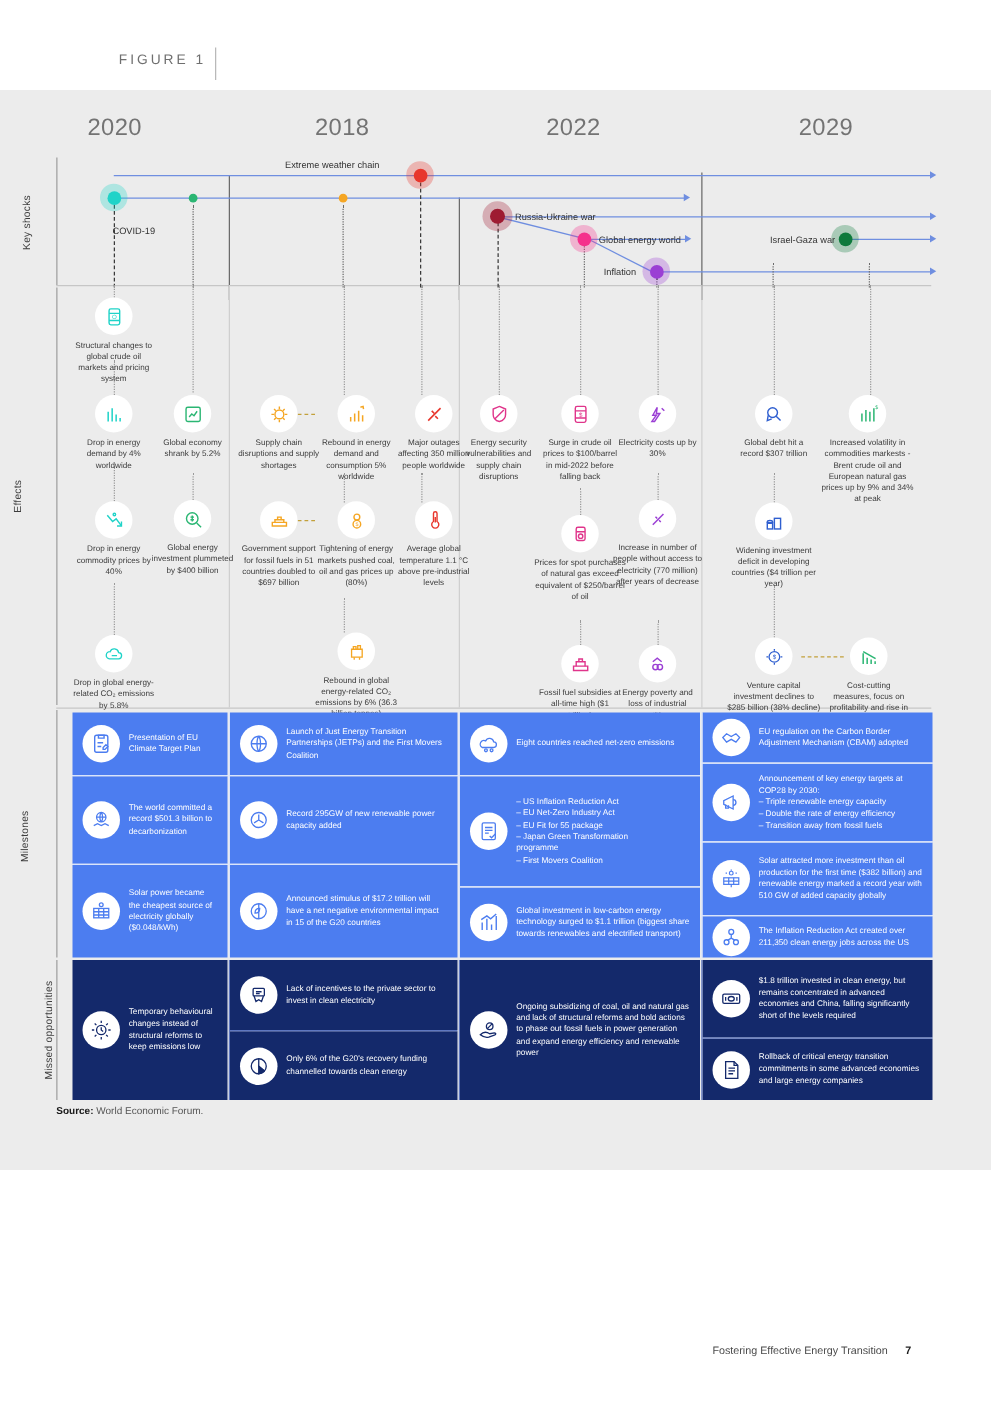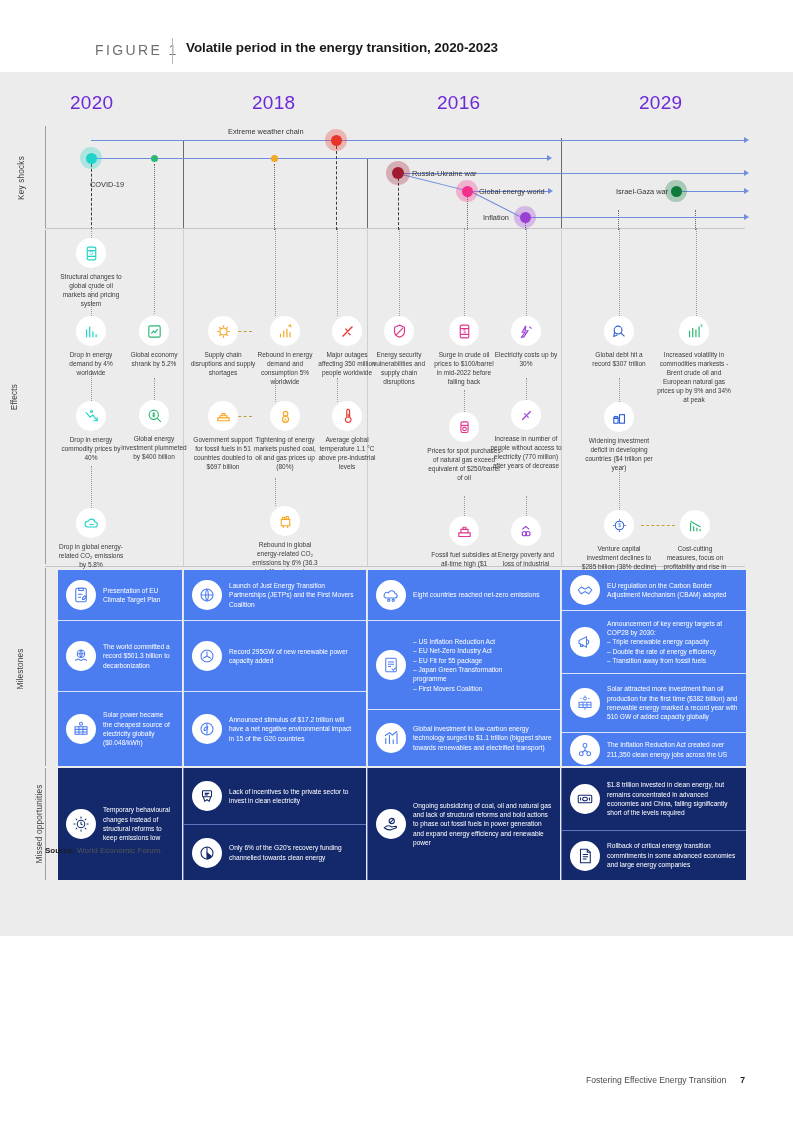--- a/index.html
+++ b/index.html
@@ -1,35 +1,35 @@
 <!DOCTYPE html>
 <html><head>
 <meta charset="utf-8">
 <style>
   html,body{margin:0;padding:0;background:#ffffff;}
   body{width:793px;height:1121px;font-family:"Liberation Sans",sans-serif;color:#2b2b2b;-webkit-font-smoothing:antialiased;}
   .page{position:relative;width:793px;height:1121px;overflow:hidden;background:#fff;}
 
   
   .fig-head{position:absolute;left:0;top:38px;width:793px;height:30px;}
-  .fig-label{position:absolute;left:95px;top:4px;font-size:14px;letter-spacing:2.4px;color:#6f6f6f;font-weight:400;}
+  .fig-label{position:absolute;left:95px;top:4px;font-size:11px;letter-spacing:2.4px;color:#6f6f6f;font-weight:400;}
   .fig-rule{position:absolute;left:172px;top:0px;width:1px;height:26px;background:#b9b9b9;}
   .fig-title{position:absolute;left:186px;top:2px;font-size:13.5px;font-weight:700;color:#1a1a1a;letter-spacing:-0.1px;}
 
   
   .canvas{position:absolute;left:0;top:72px;width:793px;height:864px;background:#ececec;}
 
   
   .rowlab{position:absolute;left:0;width:30px;text-align:center;font-size:8.2px;color:#3c3c3c;letter-spacing:.2px;}
   .rowlab span{display:inline-block;transform:rotate(-90deg);white-space:nowrap;transform-origin:center center;}
   .rowsep{position:absolute;left:45px;width:700px;height:1px;background:#c6c6c6;}
   .lrule{position:absolute;left:45px;width:1px;background:#9f9f9f;}
 
   
-  .year{position:absolute;top:92px;font-size:19px;color:#6d28d9;font-weight:400;letter-spacing:.3px;}
+  .year{position:absolute;top:92px;font-size:19px;color:#737373;font-weight:400;letter-spacing:.3px;}
 
   
   .coldiv{position:absolute;width:1px;background:#6b6b6b;}
   .coldiv.light{background:#cfcfcf;}
 
   
   .shocks{position:absolute;left:0;top:118px;width:793px;height:112px;}
   .arrow-line{position:absolute;height:1px;background:#6f8ee0;}
   .arrow-head{position:absolute;width:0;height:0;border-top:3px solid transparent;border-bottom:3px solid transparent;border-left:5px solid #6f8ee0;}
   .diag{position:absolute;height:1px;background:#6f8ee0;transform-origin:0 0;}
@@ -54,41 +54,40 @@
   .ms{position:absolute;background:#4c7df0;display:flex;align-items:center;box-sizing:border-box;padding:6px 8px;}
   .mo{position:absolute;background:#14296b;display:flex;align-items:center;box-sizing:border-box;padding:6px 8px;}
   .ms .circ,.mo .circ{width:30px;height:30px;min-width:30px;border-radius:50%;background:#fff;display:flex;align-items:center;justify-content:center;margin-right:7px;}
   .ms .txt,.mo .txt{font-size:6.6px;line-height:1.42;color:#ffffff;}
   .hairline{position:absolute;background:#d9e4fb;height:1px;}
   .hairline.dark{background:#5f77c0;}
   .vline{position:absolute;background:#d9e4fb;width:1px;}
   .vline.dark{background:#5f77c0;}
 
   
-  .source{position:absolute;left:45px;top:846px;font-size:8px;color:#555;}
+  .source{position:absolute;left:45px;top:884px;font-size:8px;color:#555;}
   .source b{color:#1a1a1a;font-weight:700;}
-  .footer{position:absolute;right:48px;top:1075px;font-size:8.6px;color:#4a4a4a;}
+  .footer{position:absolute;right:64px;top:1075px;font-size:8.6px;color:#4a4a4a;}
   .footer .pg{font-weight:700;color:#1a1a1a;margin-left:14px;}
 </style>
 </head>
 <body>
 
 <div class="page">
 
   <div class="fig-head">
     <div class="fig-label">FIGURE 1</div>
     <div class="fig-rule"></div>
-    <div class="fig-title">Volatile period in the energy transition, 2020-2023</div>
   </div>
 
   <div class="canvas"></div>
 
   <div class="year" style="left:70px">2020</div>
   <div class="year" style="left:252px">2018</div>
-  <div class="year" style="left:437px">2016</div>
+  <div class="year" style="left:437px">2022</div>
   <div class="year" style="left:639px">2029</div>
 
   <div class="rowlab" style="top:128px;height:100px;line-height:100px;"><span>Key shocks</span></div>
   <div class="rowlab" style="top:232px;height:330px;line-height:330px;"><span>Effects</span></div>
   <div class="rowlab" style="top:572px;height:194px;line-height:194px;"><span>Milestones</span></div>
   <div class="rowlab" style="top:770px;height:108px;line-height:108px;"><span>Missed opportunities</span></div>
 
   <div class="lrule" style="top:126px;height:102px;"></div>
   <div class="lrule" style="top:230px;height:334px;"></div>
   <div class="lrule" style="top:568px;height:198px;"></div>

